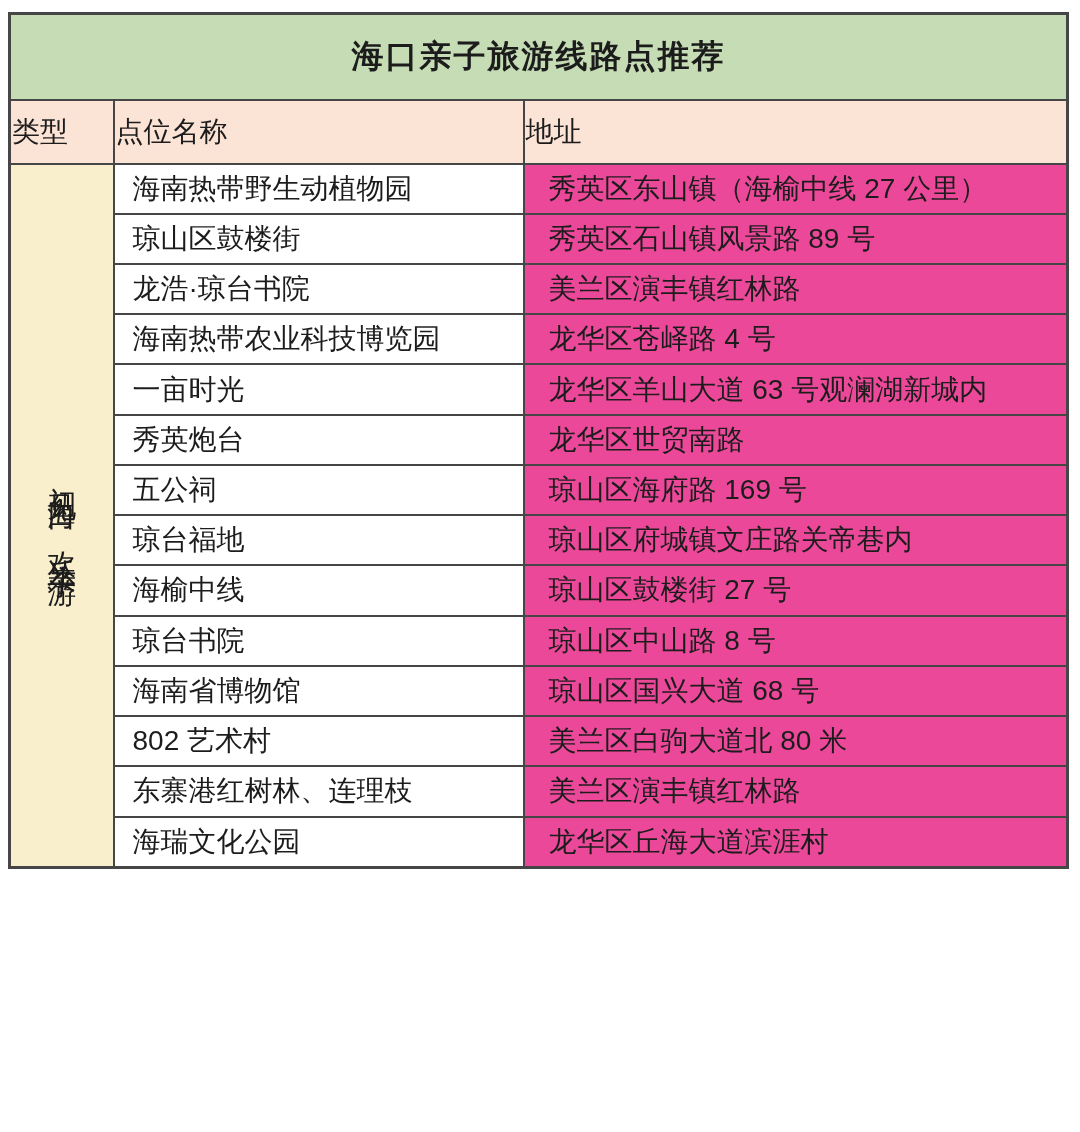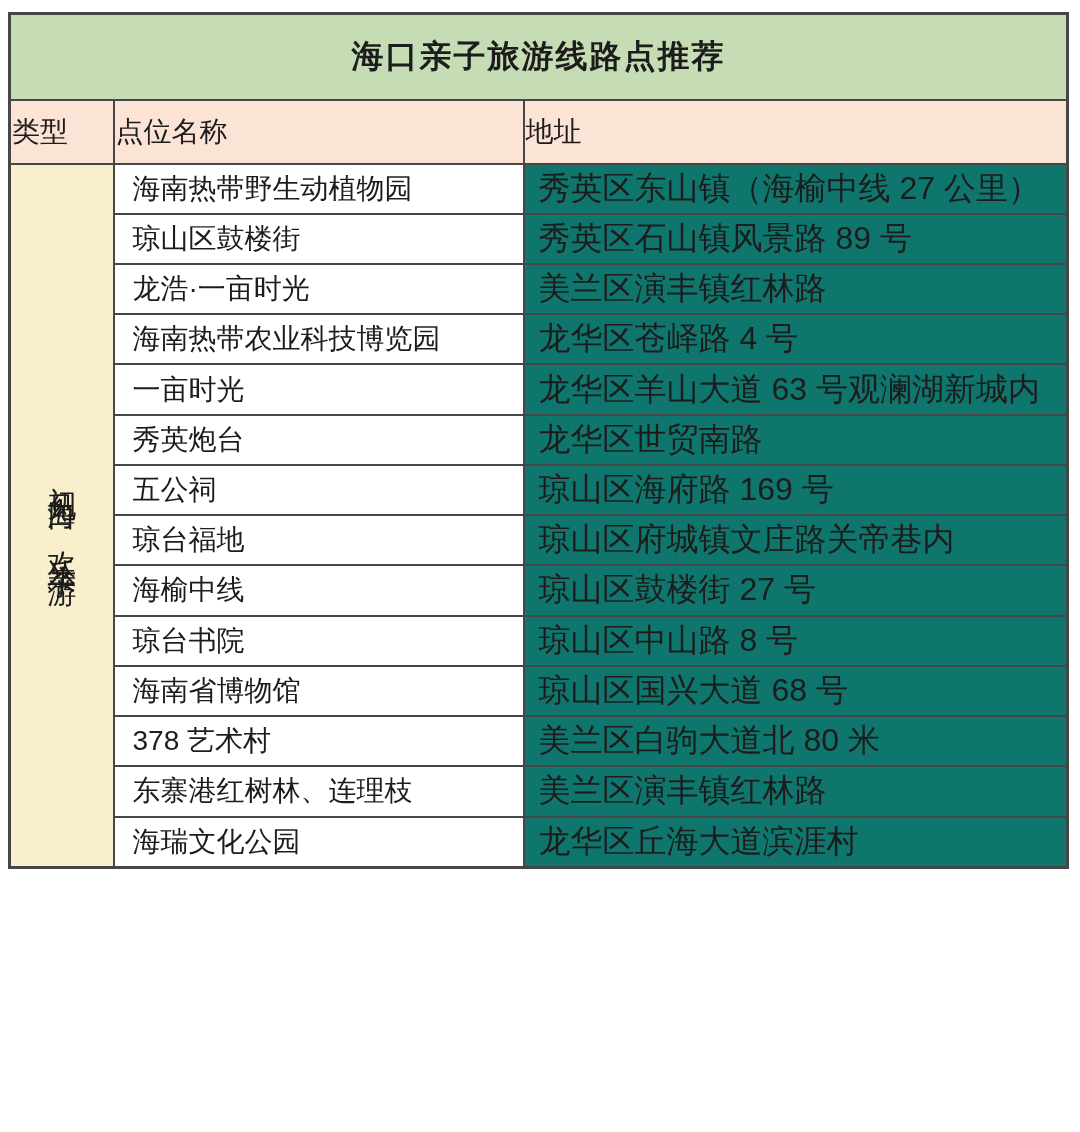--- a/index.html
+++ b/index.html
@@ -65,23 +65,23 @@
   .name-cell {
     background: #ffffff;
     padding-left: 18px;
     font-size: 28px;
     color: var(--text-color, #1c1c1c);
     vertical-align: middle;
     white-space: nowrap;
     overflow: hidden;
   }
   .address-cell {
-    background: #0f766e;
-    padding-left: 14px;
-    font-size: 32px;
+    background: #ec4899;
+    padding-left: 24px;
+    font-size: 28px;
     color: var(--text-color, #1c1c1c);
     vertical-align: middle;
     white-space: nowrap;
     overflow: hidden;
   }
 </style>
 </head>
 <body>
 
 <div class="canvas">
@@ -105,21 +105,21 @@
         <tr class="data-row">
     <td class="category-cell" rowspan="14"><span class="vertical-text">初见海口　欢乐亲子游</span></td>
           <td class="name-cell">海南热带野生动植物园</td>
     <td class="address-cell">秀英区东山镇（海榆中线 27 公里）</td>
   </tr>
         <tr class="data-row">
     <td class="name-cell">琼山区鼓楼街</td>
     <td class="address-cell">秀英区石山镇风景路 89 号</td>
   </tr>
         <tr class="data-row">
-    <td class="name-cell">龙浩·一亩时光</td>
+    <td class="name-cell">龙浩·琼台书院</td>
     <td class="address-cell">美兰区演丰镇红林路</td>
   </tr>
         <tr class="data-row">
     <td class="name-cell">海南热带农业科技博览园</td>
     <td class="address-cell">龙华区苍峄路 4 号</td>
   </tr>
         <tr class="data-row">
     <td class="name-cell">一亩时光</td>
     <td class="address-cell">龙华区羊山大道 63 号观澜湖新城内</td>
   </tr>
@@ -141,21 +141,21 @@
   </tr>
         <tr class="data-row">
     <td class="name-cell">琼台书院</td>
     <td class="address-cell">琼山区中山路 8 号</td>
   </tr>
         <tr class="data-row">
     <td class="name-cell">海南省博物馆</td>
     <td class="address-cell">琼山区国兴大道 68 号</td>
   </tr>
         <tr class="data-row">
-    <td class="name-cell">378 艺术村</td>
+    <td class="name-cell">802 艺术村</td>
     <td class="address-cell">美兰区白驹大道北 80 米</td>
   </tr>
         <tr class="data-row">
     <td class="name-cell">东寨港红树林、连理枝</td>
     <td class="address-cell">美兰区演丰镇红林路</td>
   </tr>
         <tr class="data-row">
     <td class="name-cell">海瑞文化公园</td>
     <td class="address-cell">龙华区丘海大道滨涯村</td>
   </tr>

